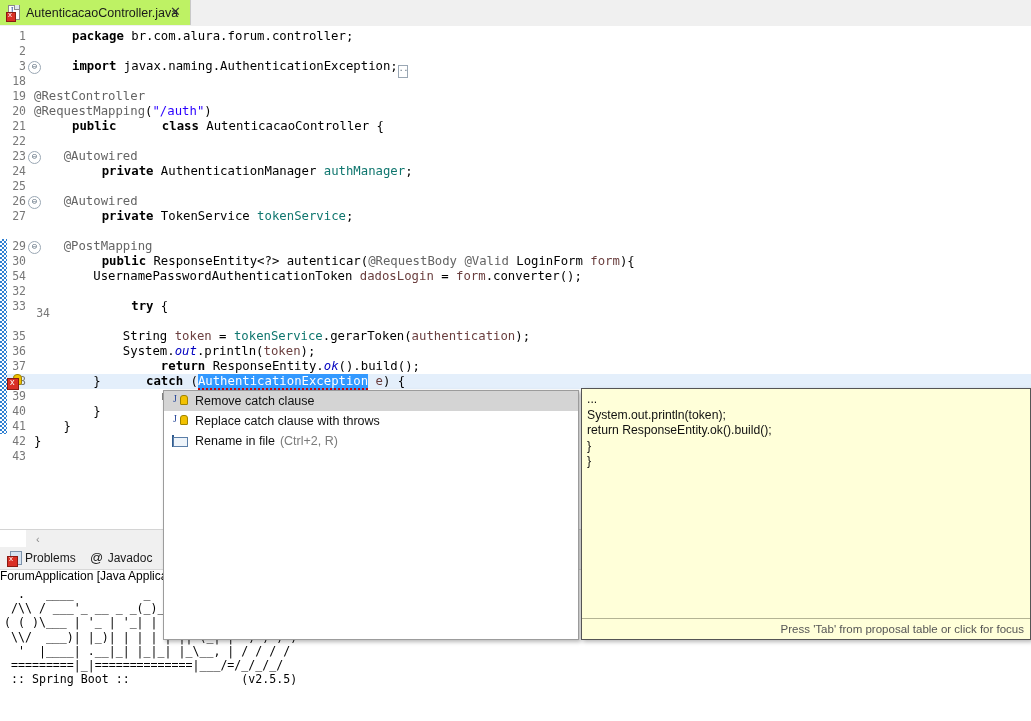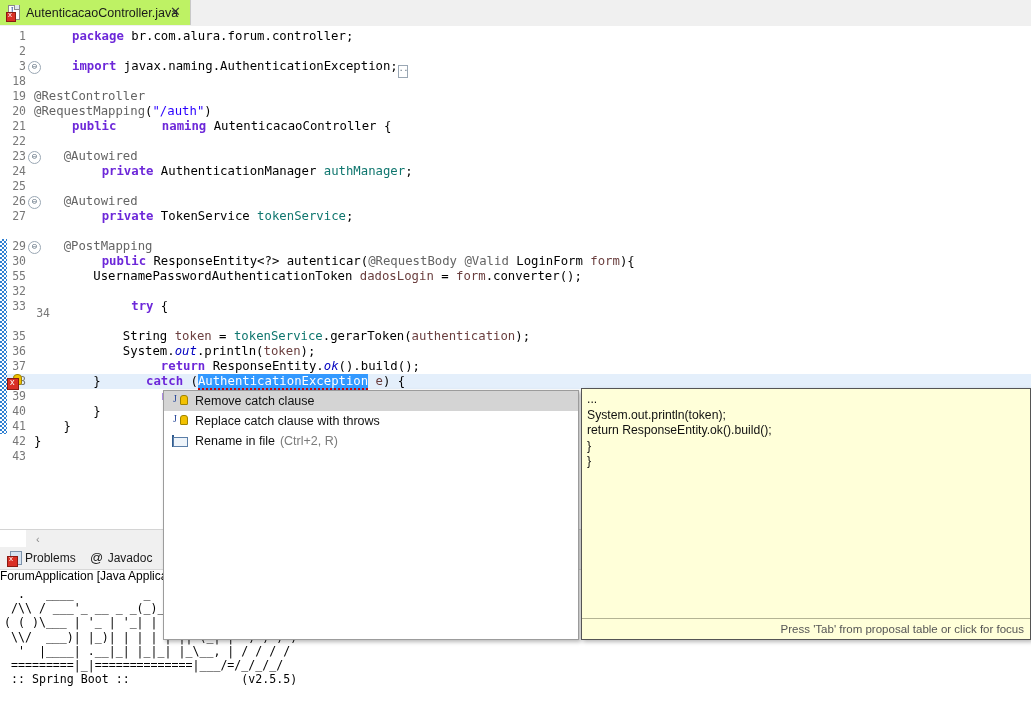--- a/index.html
+++ b/index.html
@@ -89,21 +89,21 @@
     position:absolute;left:28px;top:2px;width:11px;height:11px;
     border:1px solid #9aa7b4;border-radius:50%;color:#5a6b7b;
     font-size:9px;line-height:9px;text-align:center;background:#fff;
   }
   .code{
     position:absolute;left:34px;white-space:pre;color:#000;
   }
   .hl-row{
     position:absolute;left:7px;width:1024px;height:15px;background:#e4effb;
   }
-  .kw{color:#6d28d9;font-weight:bold;padding-left:38px;}
+  .kw{color:#000000;font-weight:bold;padding-left:38px;}
   .ann{color:#646464;}
   .fld{color:#0f766e;}
   .str{color:#2a00ff;}
   .stat{color:#0000c0;font-style:italic;}
   .loc{color:#6a3e3e;}
   .sel{background:#3399ff;color:#ffffff;}
   .squig{
     border-bottom:2px dotted #d00000;
     margin-top:12px;
   }
@@ -239,30 +239,30 @@
   <div id="gutter-change">
       <div class="changebar" style="top: 213px; height: 195px;"></div>
     </div>
   <div id="code-area">
       <div class="line" style="top: 3px;"><span class="ln">1</span><span class="code"><span class="kw">package</span> br.com.alura.forum.controller;</span></div>
       <div class="line" style="top: 18px;"><span class="ln">2</span><span class="code"></span></div>
       <div class="line" style="top: 33px;"><span class="ln">3</span><span class="fold">⊖</span><span class="code"><span class="kw">import</span> javax.naming.AuthenticationException;<span class="collapsed-box"></span></span></div>
       <div class="line" style="top: 48px;"><span class="ln">18</span><span class="code"></span></div>
       <div class="line" style="top: 63px;"><span class="ln">19</span><span class="code"><span class="ann">@RestController</span></span></div>
       <div class="line" style="top: 78px;"><span class="ln">20</span><span class="code"><span class="ann">@RequestMapping</span>(<span class="str">"/auth"</span>)</span></div>
-      <div class="line" style="top: 93px;"><span class="ln">21</span><span class="code"><span class="kw">public</span> <span class="kw">naming</span> AutenticacaoController {</span></div>
+      <div class="line" style="top: 93px;"><span class="ln">21</span><span class="code"><span class="kw">public</span> <span class="kw">class</span> AutenticacaoController {</span></div>
       <div class="line" style="top: 108px;"><span class="ln">22</span><span class="code"></span></div>
       <div class="line" style="top: 123px;"><span class="ln">23</span><span class="fold">⊖</span><span class="code">    <span class="ann">@Autowired</span></span></div>
       <div class="line" style="top: 138px;"><span class="ln">24</span><span class="code">    <span class="kw">private</span> AuthenticationManager <span class="fld">authManager</span>;</span></div>
       <div class="line" style="top: 153px;"><span class="ln">25</span><span class="code"></span></div>
       <div class="line" style="top: 168px;"><span class="ln">26</span><span class="fold">⊖</span><span class="code">    <span class="ann">@Autowired</span></span></div>
       <div class="line" style="top: 183px;"><span class="ln">27</span><span class="code">    <span class="kw">private</span> TokenService <span class="fld">tokenService</span>;</span></div>
       <div class="line" style="top: 213px;"><span class="ln">29</span><span class="fold">⊖</span><span class="code">    <span class="ann">@PostMapping</span></span></div>
       <div class="line" style="top: 228px;"><span class="ln">30</span><span class="code">    <span class="kw">public</span> ResponseEntity&lt;?&gt; autenticar(<span class="ann">@RequestBody</span> <span class="ann">@Valid</span> LoginForm <span class="loc">form</span>){</span></div>
-      <div class="line" style="top: 243px;"><span class="ln">55</span><span class="code">        UsernamePasswordAuthenticationToken <span class="loc">dadosLogin</span> = <span class="loc">form</span>.converter();</span></div>
+      <div class="line" style="top: 243px;"><span class="ln">54</span><span class="code">        UsernamePasswordAuthenticationToken <span class="loc">dadosLogin</span> = <span class="loc">form</span>.converter();</span></div>
       <div class="line" style="top: 258px;"><span class="ln">32</span><span class="code"></span></div>
       <div class="line" style="top: 273px;"><span class="ln">33</span><span class="code">        <span class="kw">try</span> {</span></div>
       <div class="line" style="top: 280px; margin-left: 24px;"><span class="ln">34</span></div>
       <div class="line" style="top: 303px;"><span class="ln">35</span><span class="code">            String <span class="loc">token</span> = <span class="fld">tokenService</span>.gerarToken(<span class="loc">authentication</span>);</span></div>
       <div class="line" style="top: 318px;"><span class="ln">36</span><span class="code">            System.<span class="stat">out</span>.println(<span class="loc">token</span>);</span></div>
       <div class="line" style="top: 333px;"><span class="ln">37</span><span class="code">            <span class="kw">return</span> ResponseEntity.<span class="stat">ok</span>().build();</span></div>
       <div class="hl-row" style="top: 348px;"></div>
       <div class="line" style="top: 348px;"><span class="ln">38</span><span class="code">        } <span class="kw">catch</span> (<span class="sel squig">AuthenticationException</span> <span class="loc">e</span>) {</span></div>
       <div class="errmark" style="top: 348px;">
         <span class="bulb"></span>

